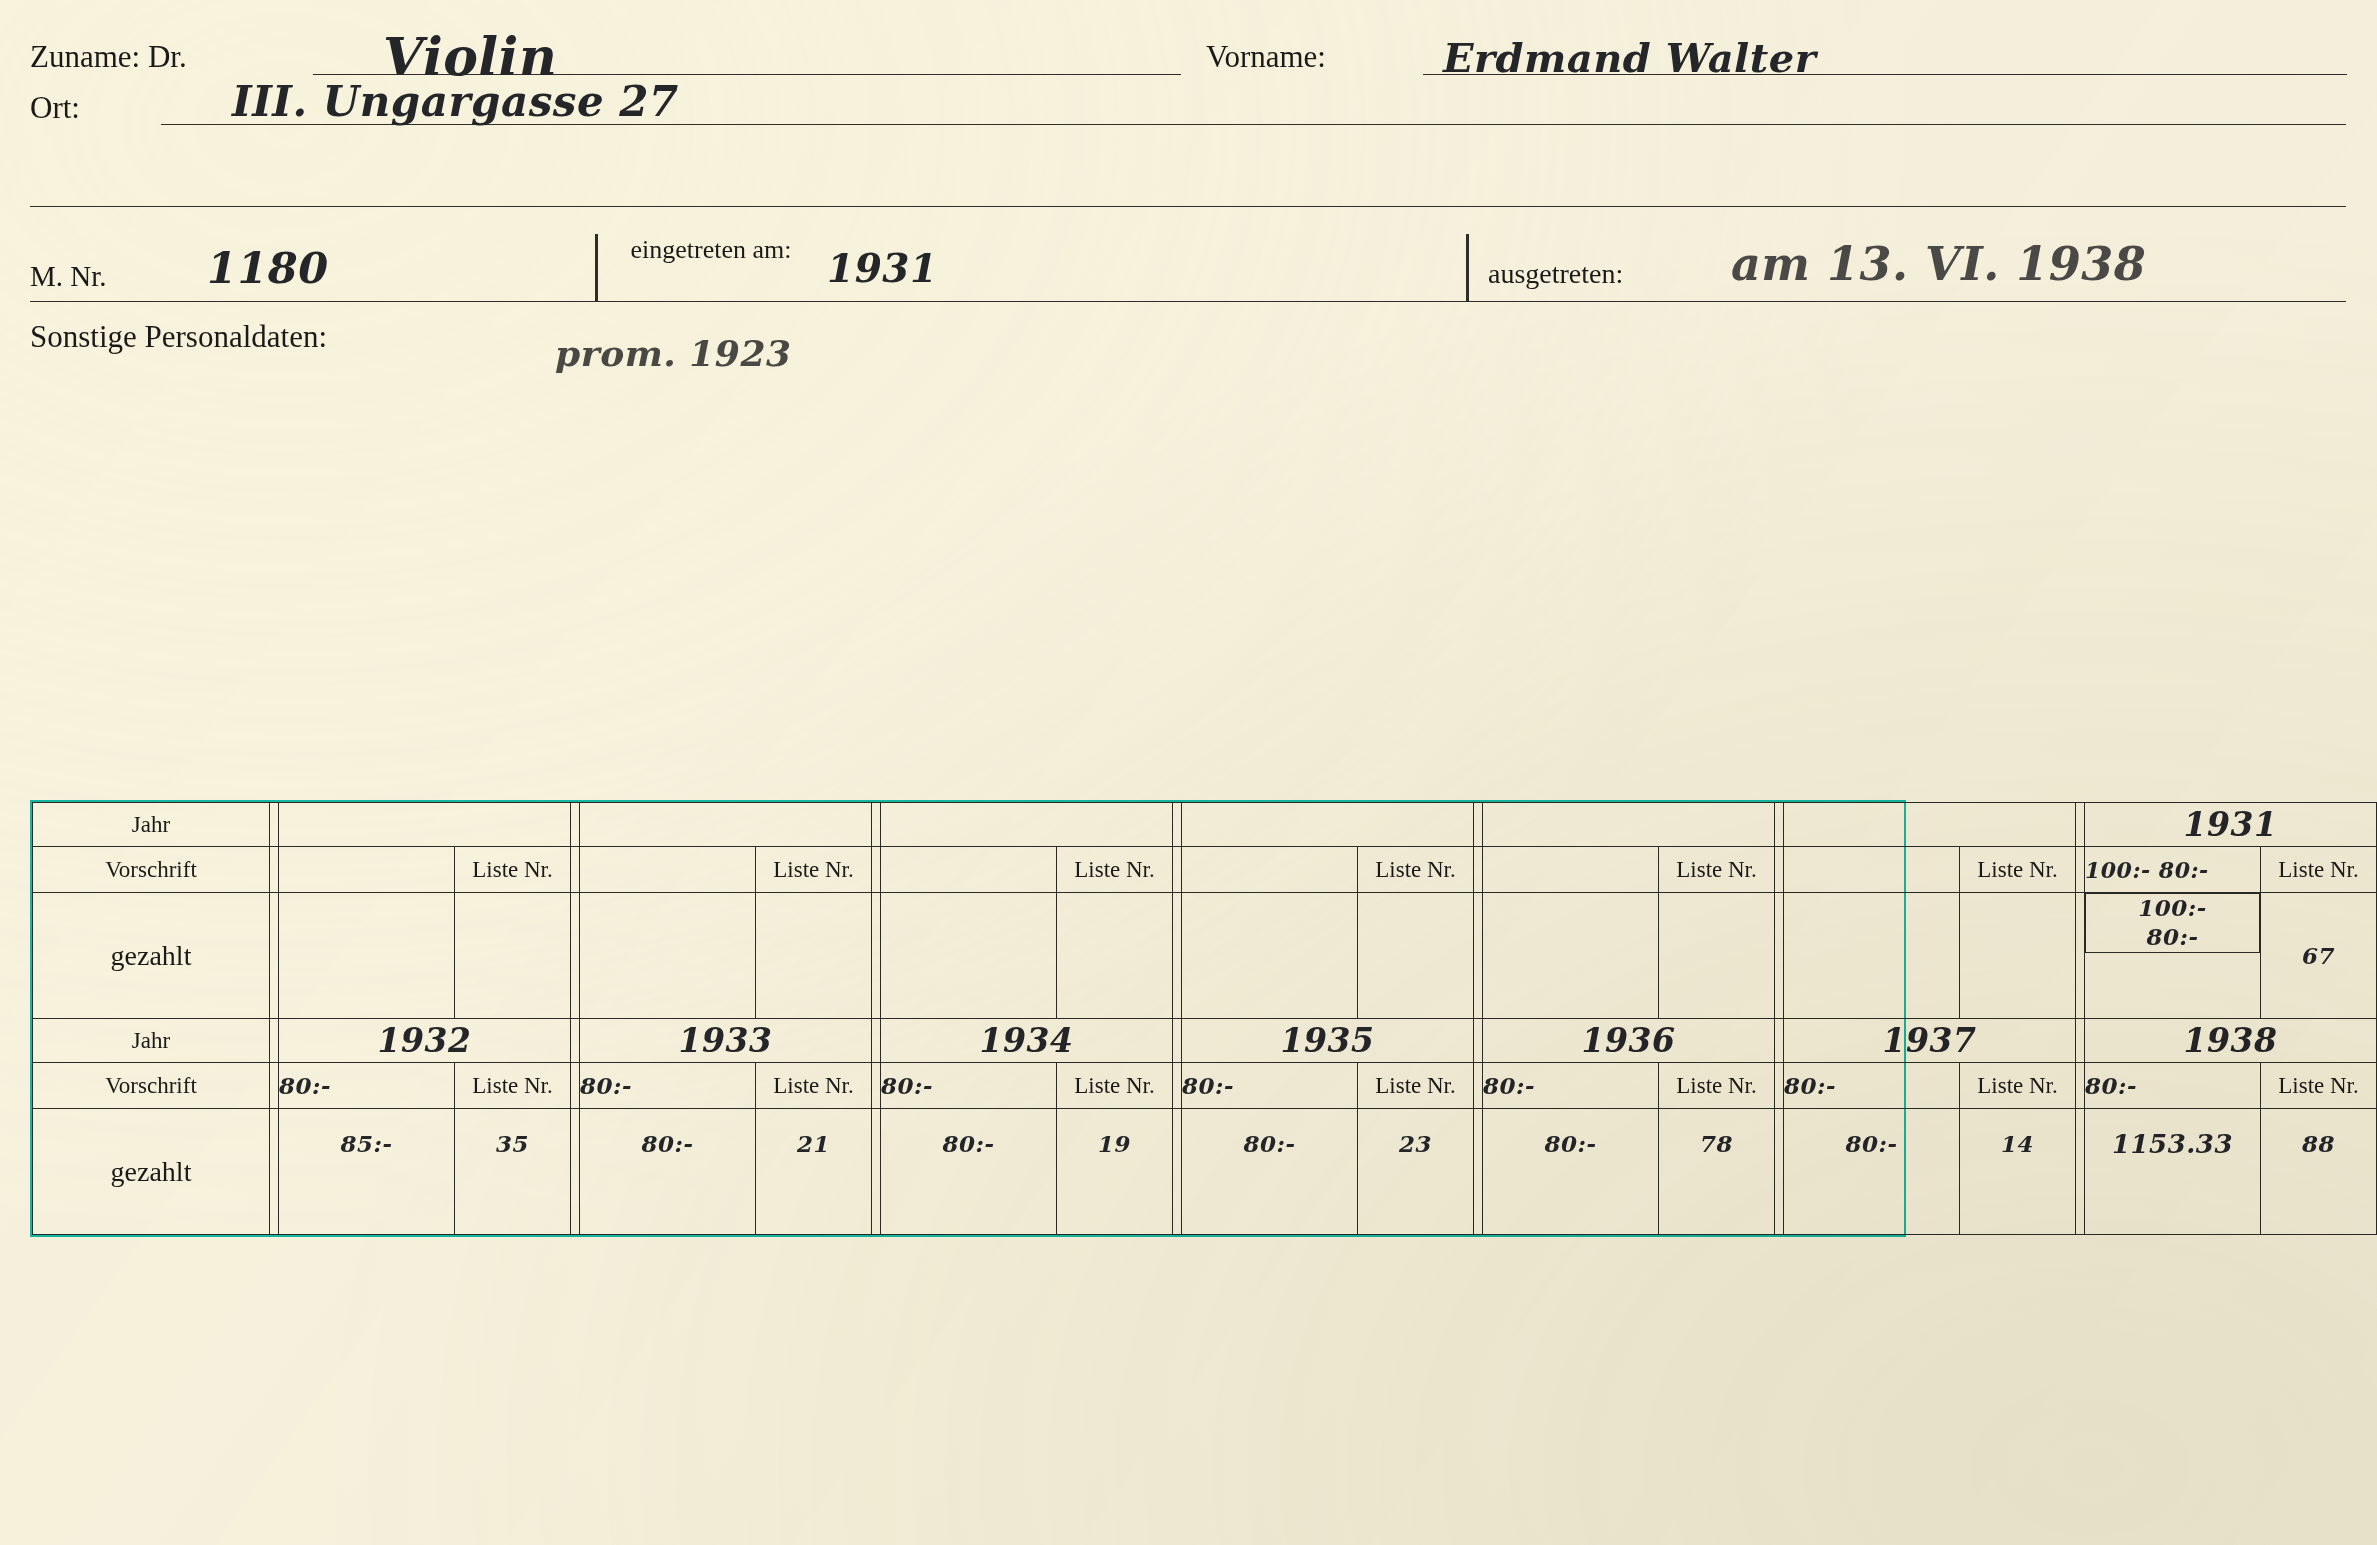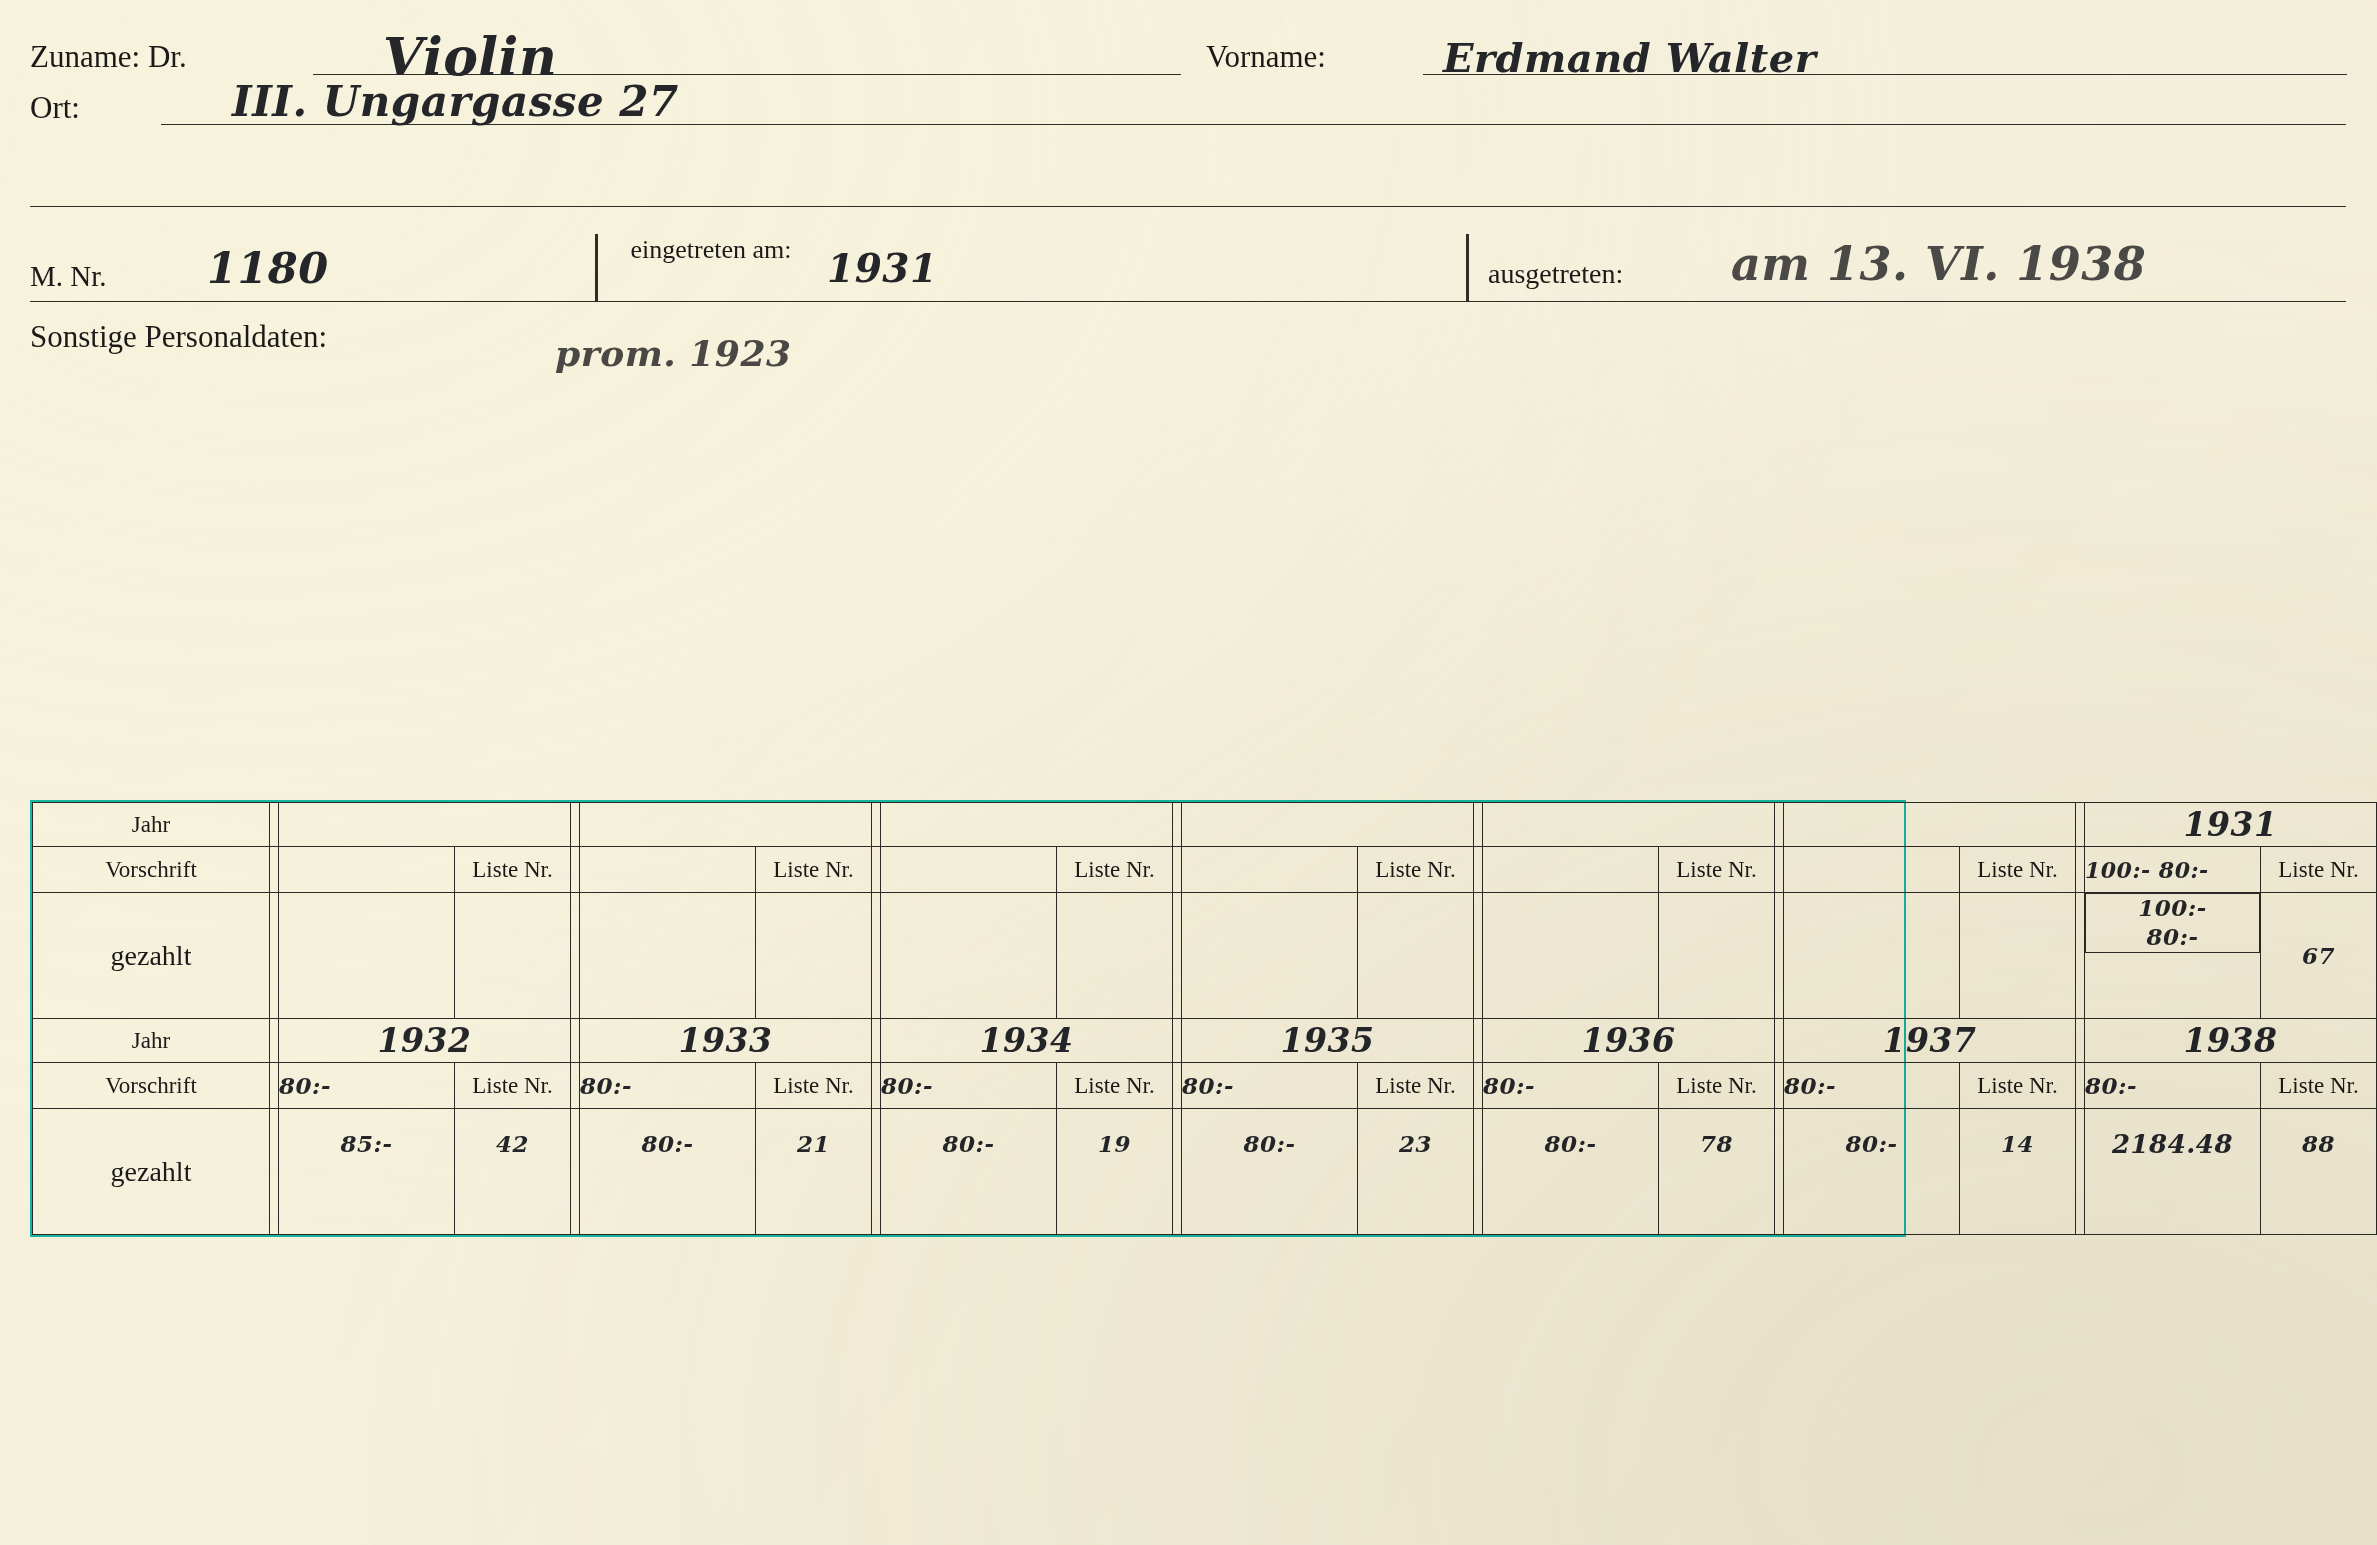--- a/index.html
+++ b/index.html
@@ -310,38 +310,38 @@
         <td class="liste">Liste Nr.</td>
         <td></td>
         <td class="val val-left hand">80:-</td>
         <td class="liste">Liste Nr.</td>
       </tr>
 
       <tr class="tall">
         <td class="lbl-cell gez">gezahlt</td>
         <td></td>
         <td class="val hand" style="text-align:center; padding-bottom:56px;">85:-</td>
-        <td class="val hand pen-num" style="padding-bottom:56px;">42</td>
+        <td class="val hand pen-num" style="padding-bottom:56px;">35</td>
         <td></td>
         <td class="val hand" style="text-align:center; padding-bottom:56px;">80:-</td>
         <td class="val hand pen-num" style="padding-bottom:56px;">21</td>
         <td></td>
         <td class="val hand" style="text-align:center; padding-bottom:56px;">80:-</td>
         <td class="val hand pen-num" style="padding-bottom:56px;">19</td>
         <td></td>
         <td class="val hand" style="text-align:center; padding-bottom:56px;">80:-</td>
         <td class="val hand pen-num" style="padding-bottom:56px;">23</td>
         <td></td>
         <td class="val hand" style="text-align:center; padding-bottom:56px;">80:-</td>
         <td class="val hand pen-num" style="padding-bottom:56px;">78</td>
         <td></td>
         <td class="val hand" style="text-align:center; padding-bottom:56px;">80:-</td>
         <td class="val hand pen-num" style="padding-bottom:56px;">14</td>
         <td></td>
-        <td class="val hand" style="text-align:center; padding-bottom:56px; font-size:26px;">2184.48</td>
+        <td class="val hand" style="text-align:center; padding-bottom:56px; font-size:26px;">1153.33</td>
         <td class="val hand pen-num" style="padding-bottom:56px;">88</td>
       </tr>
     </tbody>
       </table>
   </div>
 
 </div>
 
 
 </body></html>

